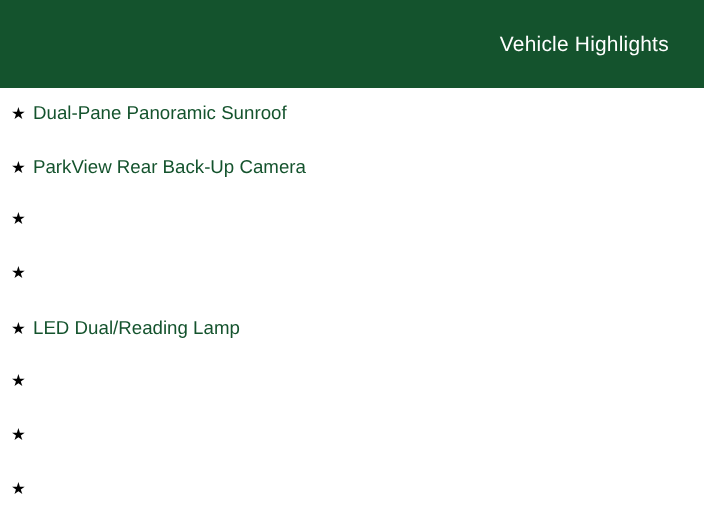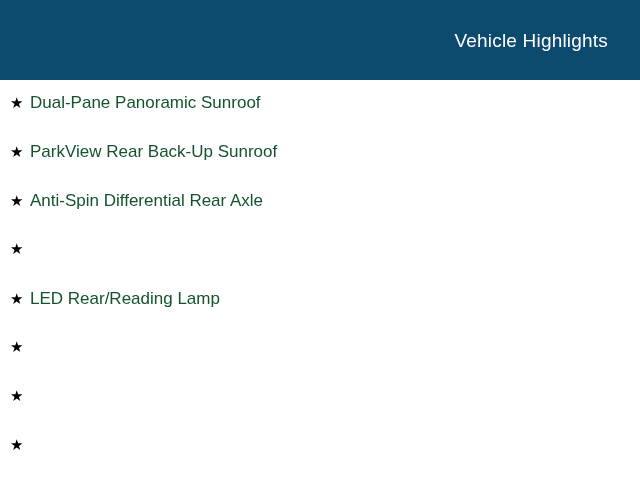--- a/index.html
+++ b/index.html
@@ -17,21 +17,21 @@
     position: relative;
     width: 640px;
     height: 480px;
     background: #ffffff;
     box-sizing: border-box;
   }
   .header {
     position: relative;
     width: 640px;
     height: 80px;
-    background: #0c4a6e;
+    background: #14532d;
     display: flex;
     align-items: center;
     justify-content: flex-end;
     box-sizing: border-box;
     padding-right: 32px;
   }
   .header-title {
     color: #ffffff;
     font-size: 19px;
     font-weight: normal;
@@ -78,35 +78,34 @@
 
   <ul class="highlights">
 
     <li class="highlight-item">
       <span class="bullet-star">★</span>
       <span class="highlight-label">Dual-Pane Panoramic Sunroof</span>
     </li>
 
     <li class="highlight-item">
       <span class="bullet-star">★</span>
-      <span class="highlight-label">ParkView Rear Back-Up Sunroof</span>
-    </li>
-
-    <li class="highlight-item">
-      <span class="bullet-star">★</span>
-      <span class="highlight-label">Anti-Spin Differential Rear Axle</span>
+      <span class="highlight-label">ParkView Rear Back-Up Camera</span>
     </li>
 
     <li class="highlight-item">
       <span class="bullet-star">★</span>
     </li>
 
     <li class="highlight-item">
       <span class="bullet-star">★</span>
-      <span class="highlight-label">LED Rear/Reading Lamp</span>
+    </li>
+
+    <li class="highlight-item">
+      <span class="bullet-star">★</span>
+      <span class="highlight-label">LED Dual/Reading Lamp</span>
     </li>
 
     <li class="highlight-item">
       <span class="bullet-star">★</span>
     </li>
 
     <li class="highlight-item">
       <span class="bullet-star">★</span>
     </li>
 

